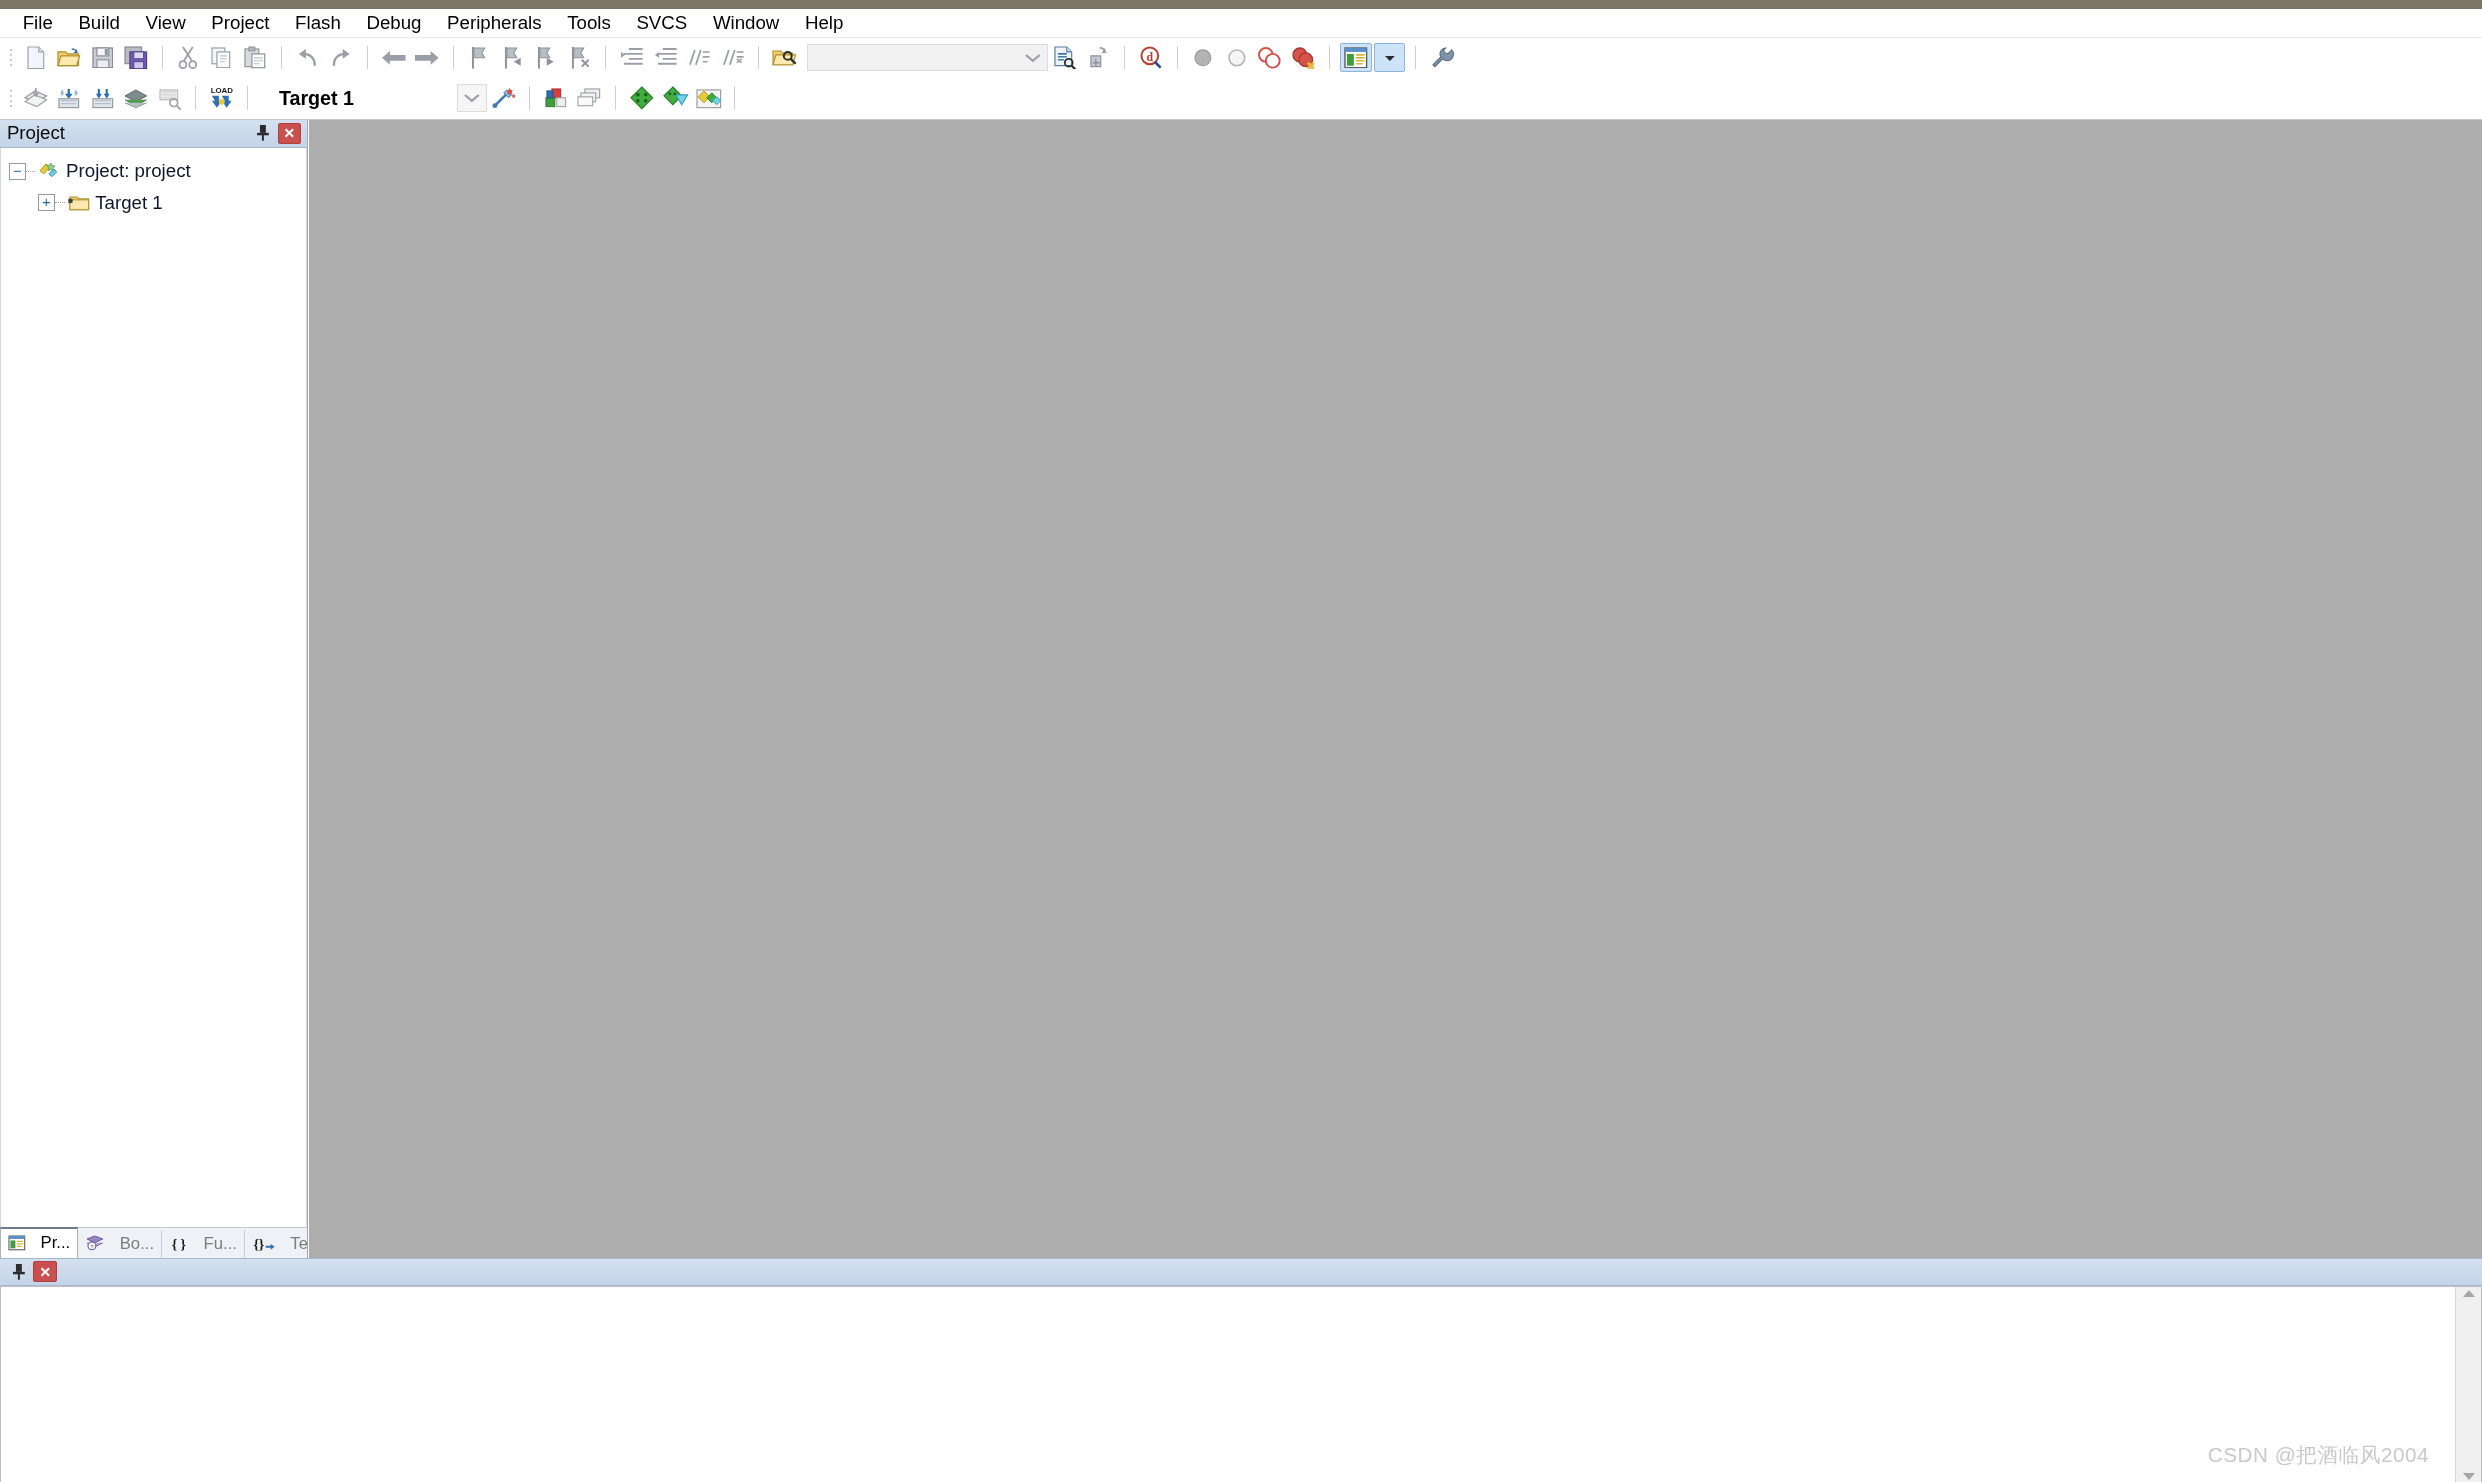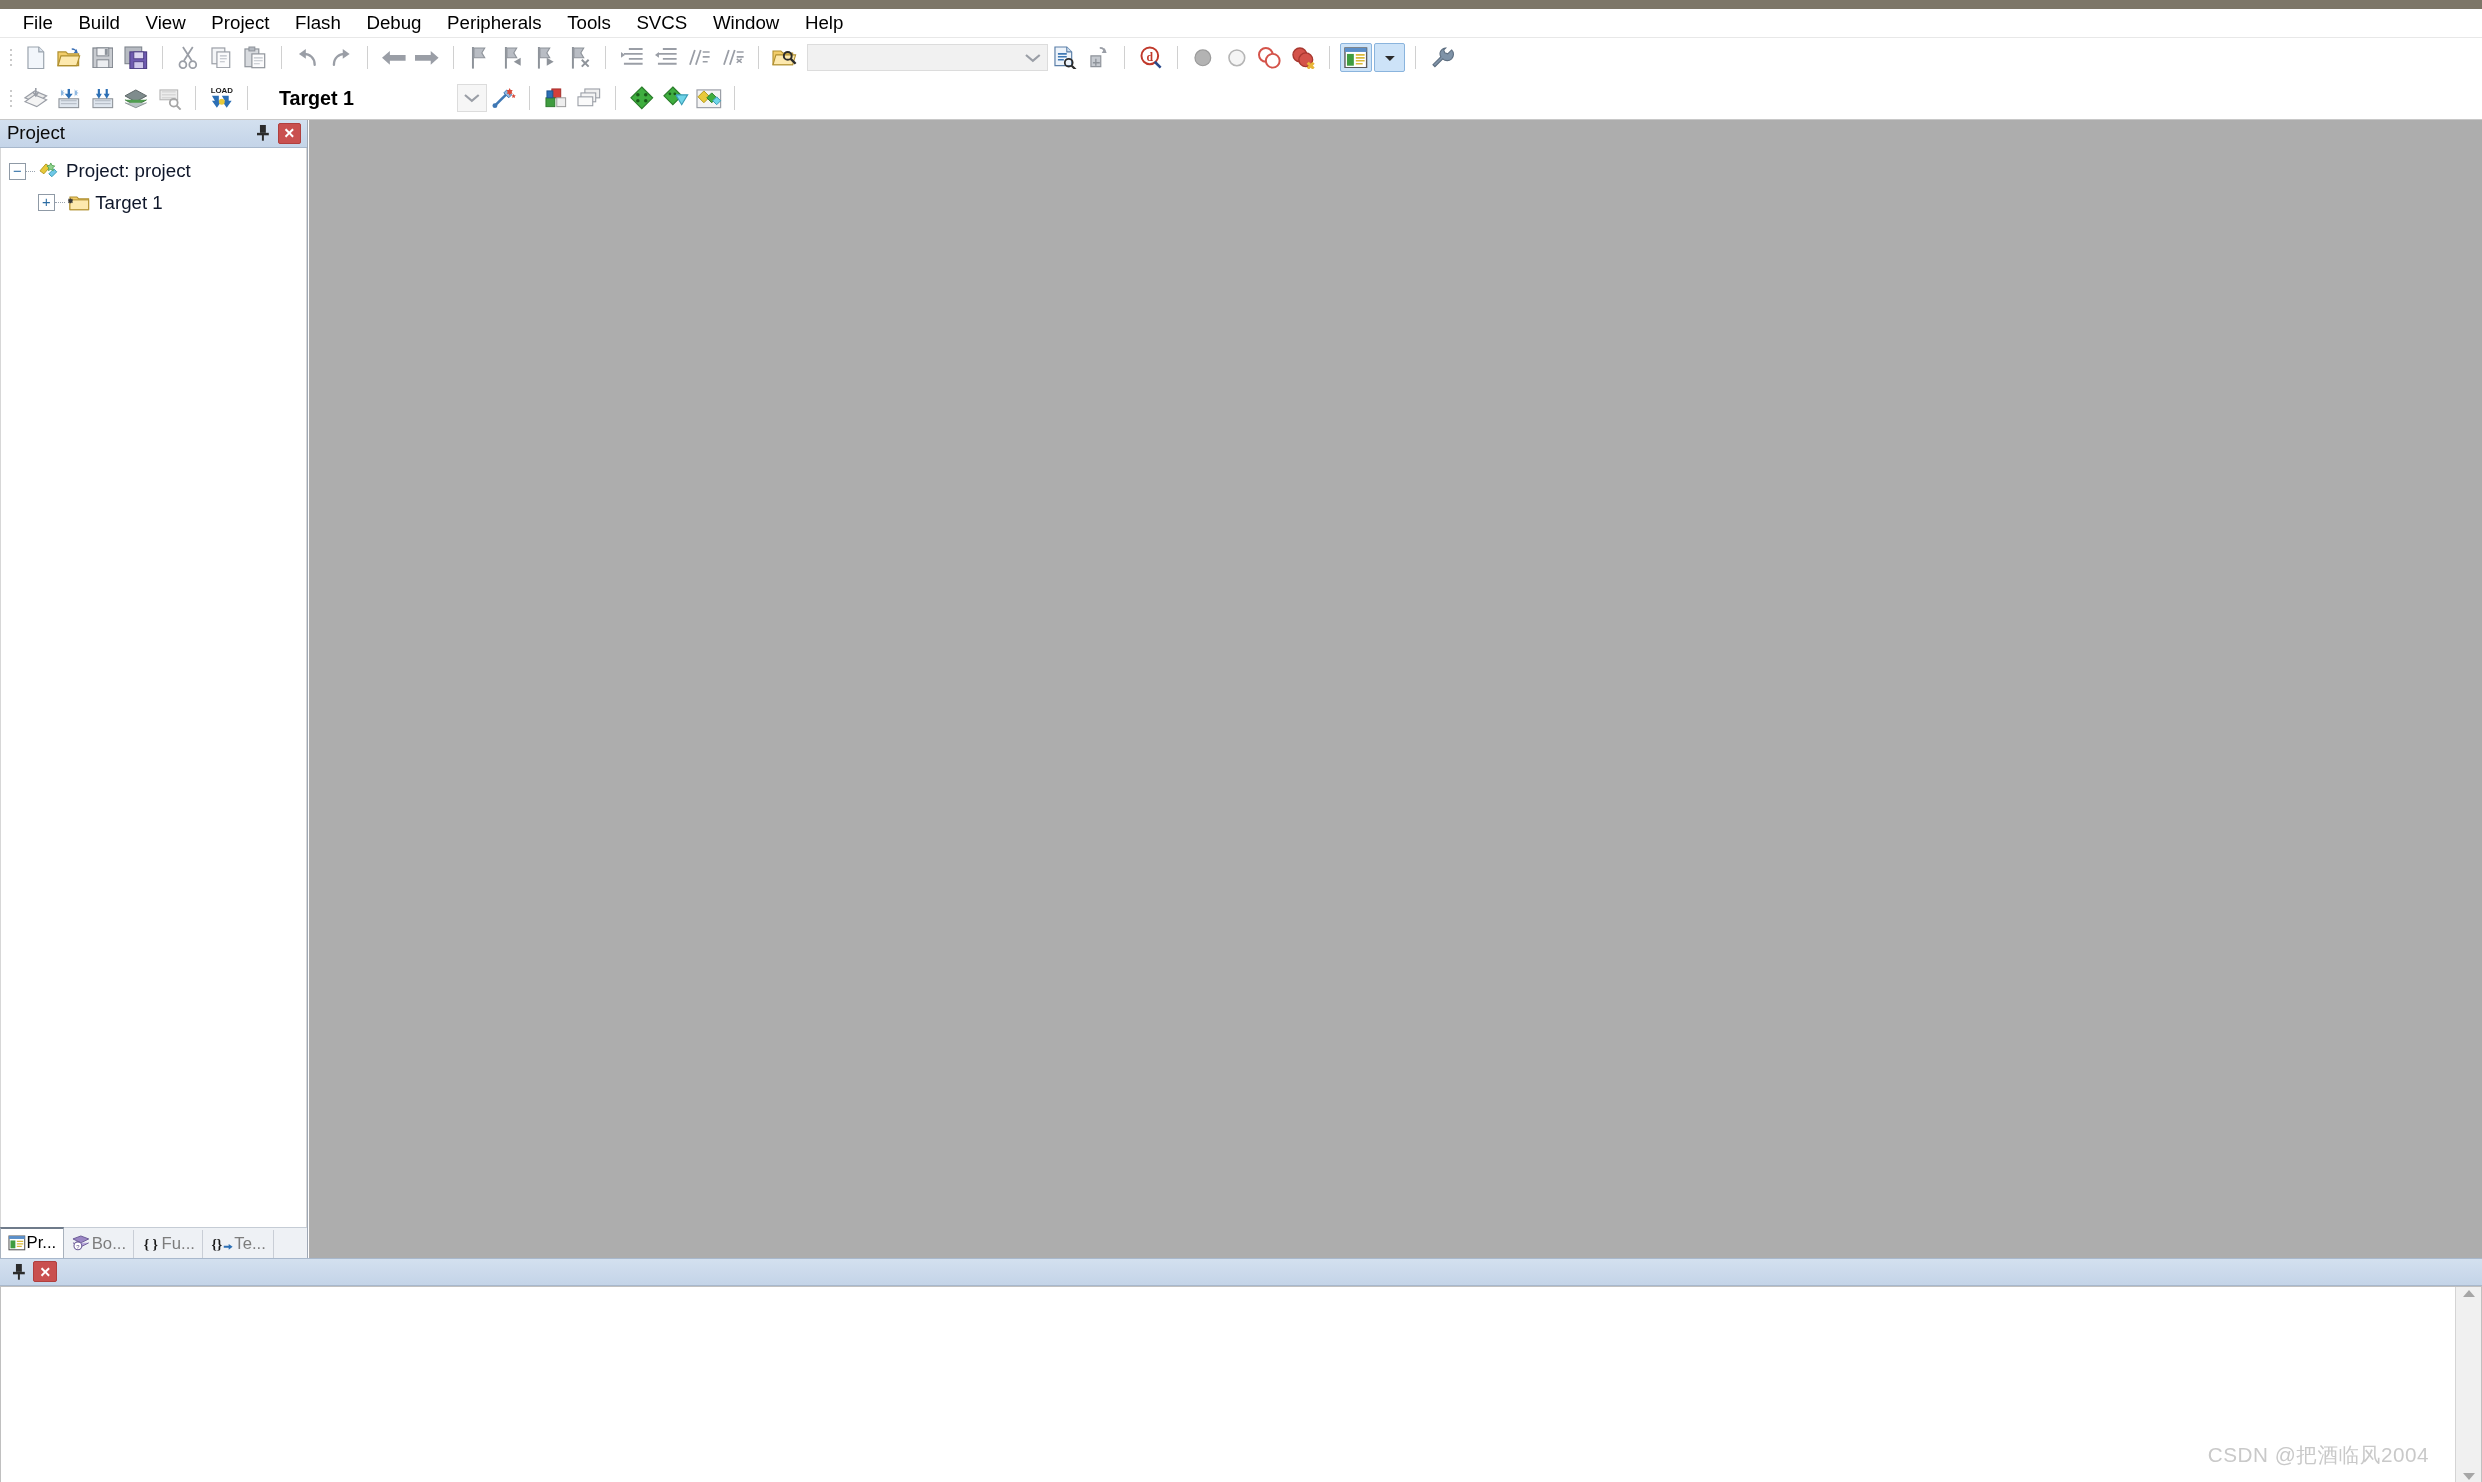--- a/index.html
+++ b/index.html
@@ -133,21 +133,21 @@
   .ticon { width: 27.6px; height: 23.6px; flex: 0 0 auto; display: flex; align-items: center; justify-content: center; margin-right: 3px; }
   .tlabel { font-size: 18.7px; color: #0f172a; }
 
   
   .tabstrip {
     height: 31.5px; flex: 0 0 auto; background: #eef1f5;
     display: flex; align-items: flex-end;
     border-top: 1px solid #c5ccd5;
   }
   .ptab {
-    height: 27.6px; display: flex; align-items: center; gap: 1px;
+    height: 27.6px; display: flex; align-items: center; gap: 15px;
     padding: 0 6.9px; font-size: 16.7px; color: #7d7d7d;
     border-right: 1px solid #c9ced6; white-space: nowrap;
   }
   .ptab.sel {
     background: #ffffff; color: #000000; height: 31.5px;
     border: 1px solid #a9b2bd; border-bottom: none; border-top: 2px solid #6f7b8a;
   }
   .ptab .tabico { display: flex; align-items: center; }
 
   

